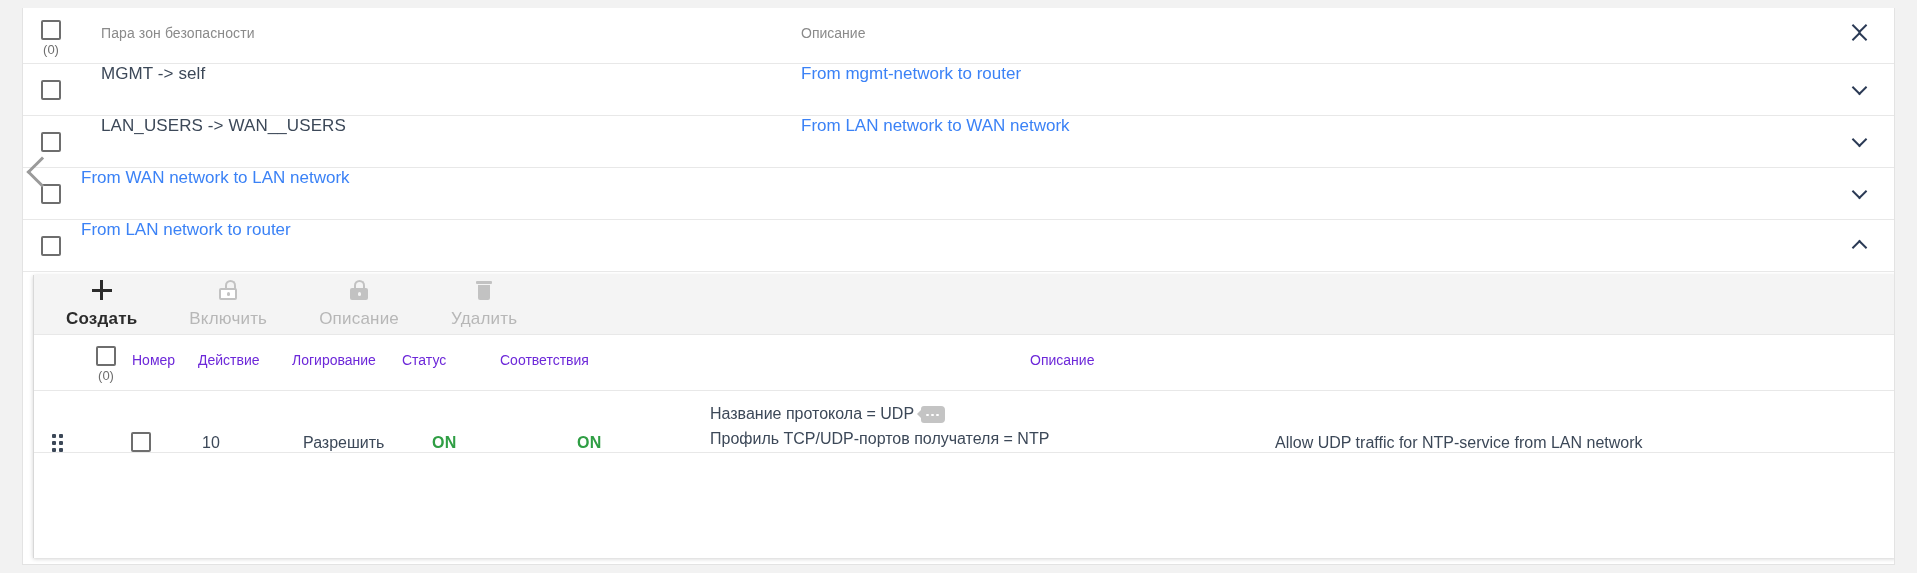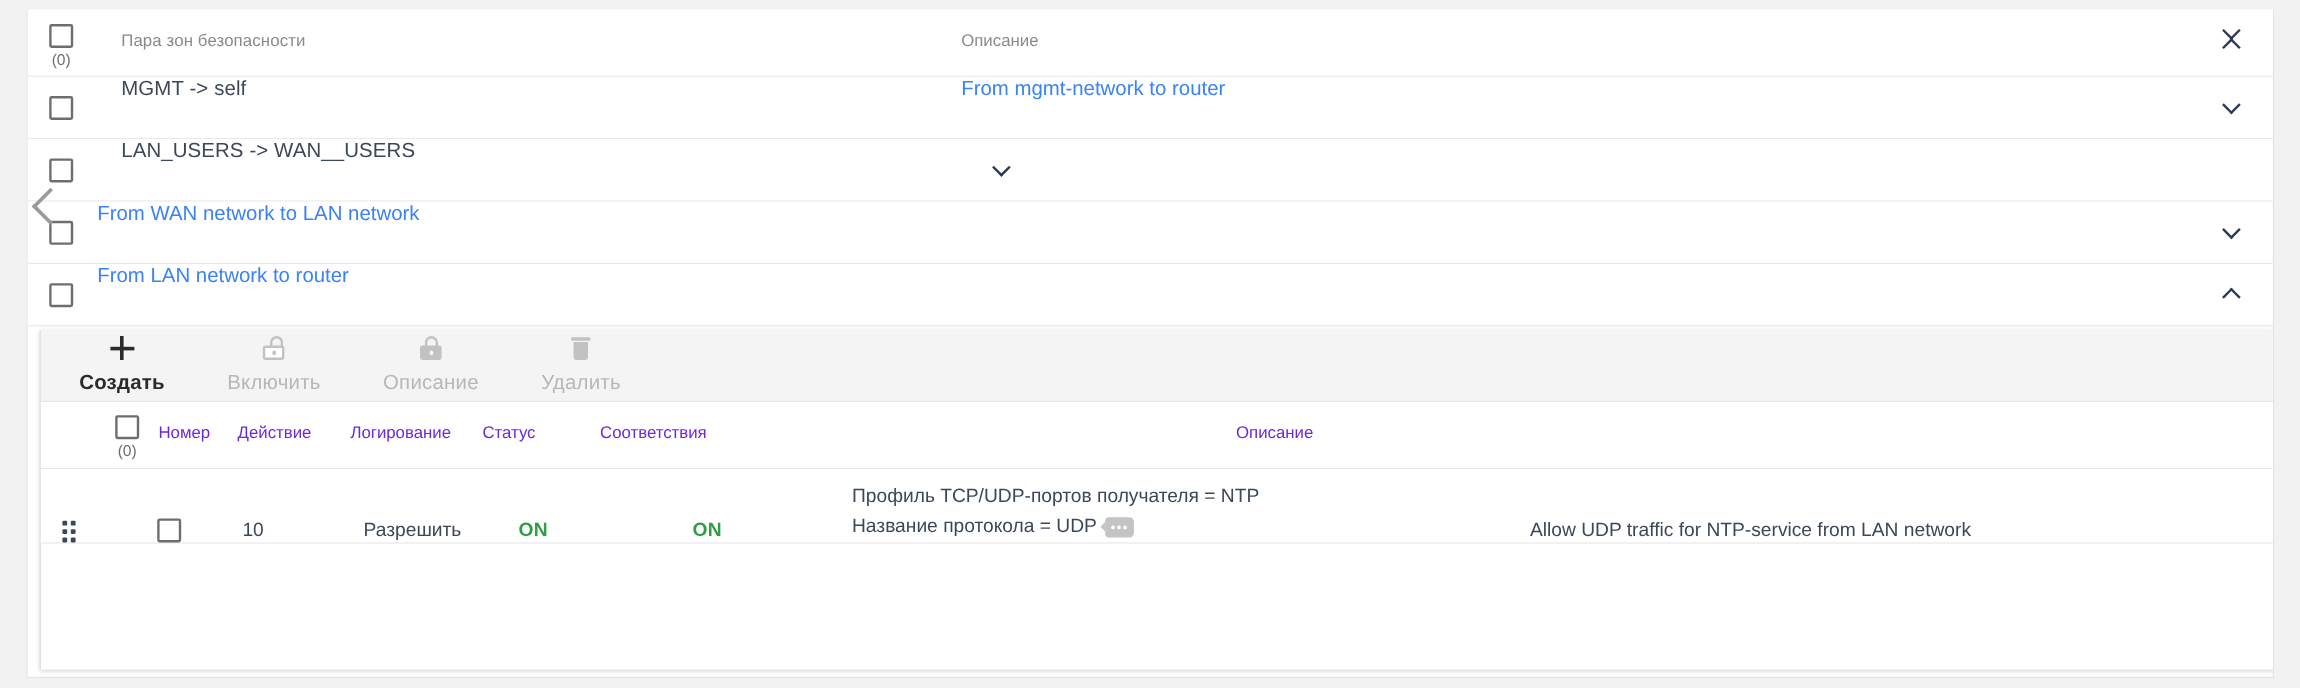--- a/index.html
+++ b/index.html
@@ -235,20 +235,21 @@
       <div class="row-toggle">
         <span class="chev down"></span>
       </div>
     </div>
 
     <div class="zone-row">
       <div class="cb-cell">
         <div class="checkbox"></div>
       </div>
       <div class="zone-name">LAN_USERS -&gt; WAN__USERS</div>
+      <div class="zone-desc">From LAN network to WAN network</div>
       <div class="row-toggle">
         <span class="chev down"></span>
       </div>
     </div>
 
     <div class="zone-row">
       <div class="cb-cell">
         <div class="checkbox"></div>
       </div>
       <div class="zone-desc">From WAN network to LAN network</div>
@@ -326,31 +327,31 @@
         </div>
         <div class="c-check">
           <div class="checkbox"></div>
         </div>
         <div class="c-num cell">10</div>
         <div class="c-act cell">Разрешить</div>
         <div class="c-log on">ON</div>
         <div class="c-stat on">ON</div>
         <div class="c-match">
           <div class="match-lines">
-            <div class="match-line">
-              <span>Профиль TCP/UDP-портов получателя = NTP</span>
-            </div>
             <div class="match-line">
               <span>Название протокола = UDP</span>
               <span class="more-chip">
                 <i></i>
                   <i></i>
                   <i></i>
               </span>
             </div>
+            <div class="match-line">
+              <span>Профиль TCP/UDP-портов получателя = NTP</span>
+            </div>
           </div>
         </div>
         <div class="c-desc cell">Allow UDP traffic for NTP-service from LAN network</div>
       </div>
 
     </div>
 
     <div class="hscroll left">
       <span class="big-chev"></span>
     </div>

